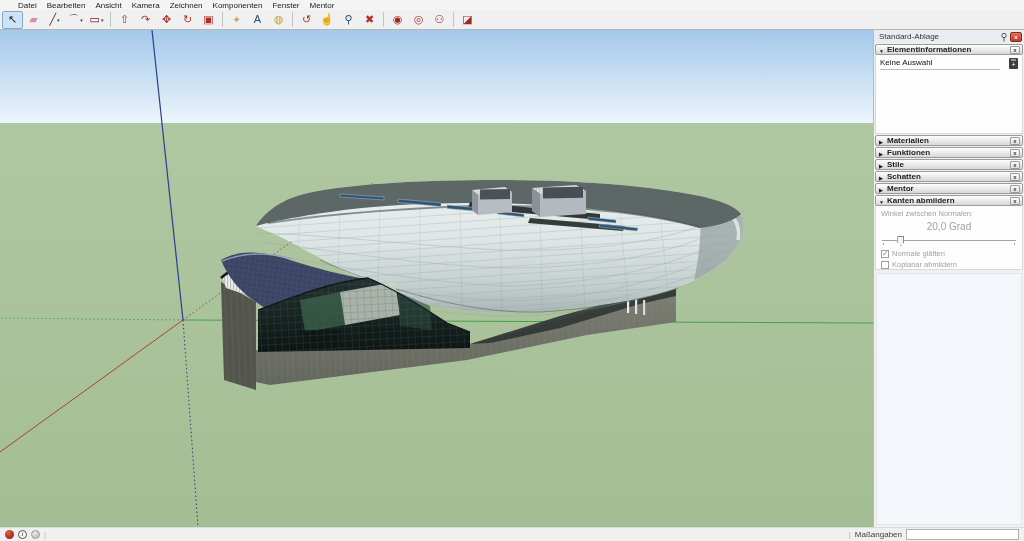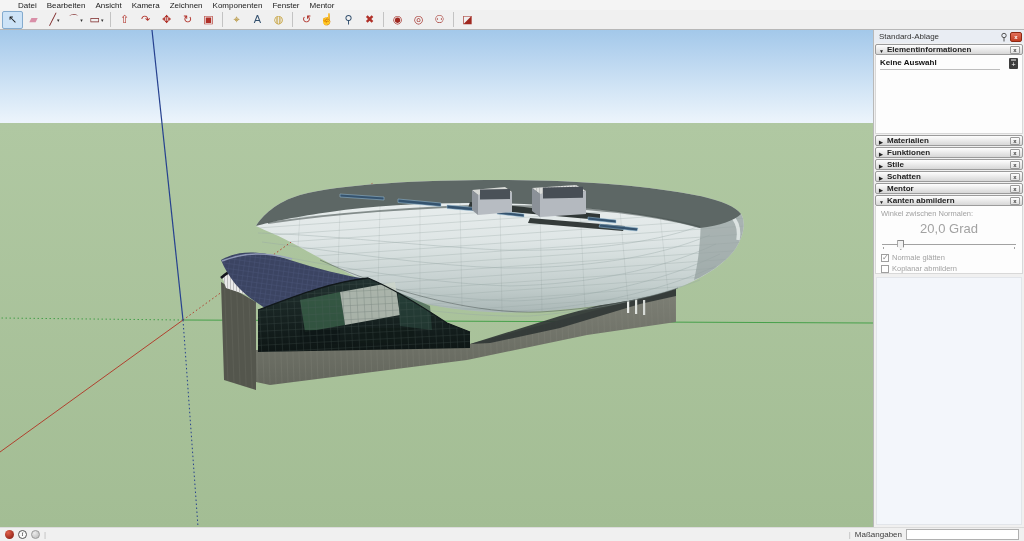--- a/index.html
+++ b/index.html
@@ -30,28 +30,28 @@
   .tray-titlebar { height:13px; flex:0 0 13px; display:flex; align-items:center; padding:0 2px 0 5px; background:#e9edf3; }
   .tray-titlebar .ttl { flex:1; font-size:8px; color:#333; }
   .tray-close { width:12px; height:10px; margin-left:2px; border:1px solid #8d2914; border-radius:2px;
     background:linear-gradient(#e2705a,#c23c22); color:#fff; font-size:6px; font-weight:bold; line-height:8px; text-align:center; }
   .sec { height:11px; flex:0 0 11px; margin:1px 1px 0 1px; border:1px solid #9b9b9b; border-radius:2px;
     background:linear-gradient(#fefefe,#d7d7d7); display:flex; align-items:flex-end; padding:0 2px 0 3px; font-weight:bold; font-size:8px; }
   .sec .tri { font-size:5px; width:8px; color:#222; }
   .xbtn { width:10px; height:8px; margin-left:auto; border:1px solid #9a9a9a; border-radius:1px;
     background:linear-gradient(#fdfdfd,#e2e2e2); font-size:6px; line-height:6px; text-align:center; color:#444; font-weight:bold; }
   .ei-content { height:79px; flex:0 0 79px; margin:0 1px; background:#fdfdfd; border:1px solid #d8d8d8; border-top:none; position:relative; padding:3px 4px; }
-  .ei-sel { font-weight:bold; font-size:8px; color:#111; }
+  .ei-sel { font-weight:normal; font-size:8px; color:#111; }
   .ei-rule { position:absolute; left:4px; right:22px; top:14px; border-top:1px solid #bdbdbd; }
   .ei-icon { position:absolute; right:4px; top:3px; width:9px; height:11px; background:#3d3d3d; border-radius:1px; }
   .ei-icon::before { content:""; position:absolute; left:2px; right:2px; top:1px; height:2px; background:#9a9a9a; }
   .ei-icon::after { content:"+"; position:absolute; left:0; right:0; top:3px; color:#fff; font-size:7px; line-height:7px; text-align:center; }
   .soften-content { flex:0 0 62px; margin:0 1px; background:#fdfdfd; border:1px solid #d8d8d8; border-top:none; padding:3px 5px 0 5px; color:#a2a2a2; }
   .angle-label { font-size:7.5px; }
-  .angle-row { text-align:center; margin-top:3px; font-size:13px; }
+  .angle-row { text-align:center; margin-top:3px; font-size:10px; }
   .slider { position:relative; height:13px; margin-top:2px; }
   .slider .track { position:absolute; left:1px; right:1px; top:6px; border-top:1px solid #a2a2a2; }
   .slider .thumb { position:absolute; top:2px; width:7px; height:10px; background:#f2f2f2; border:1px solid #8a8a8a;
     clip-path:polygon(0 0,100% 0,100% 65%,50% 100%,0 65%); }
   .slider .tick { position:absolute; top:9px; width:1px; height:2px; background:#a2a2a2; }
   .slider .tick.l { left:2px; } .slider .tick.r { right:2px; }
   .chkrow { display:flex; align-items:center; gap:3px; margin-top:2px; font-size:7.5px; }
   .chk { width:8px; height:8px; border:1px solid #9f9f9f; background:#fff; position:relative; flex:0 0 8px; }
   .chk .mark { position:absolute; left:0; top:-2px; font-size:8px; color:#8a8a8a; }
   .tray-empty { flex:1; margin:3px 2px 2px 2px; background:#f3f6fb; border:1px solid #e2e5ea; }

